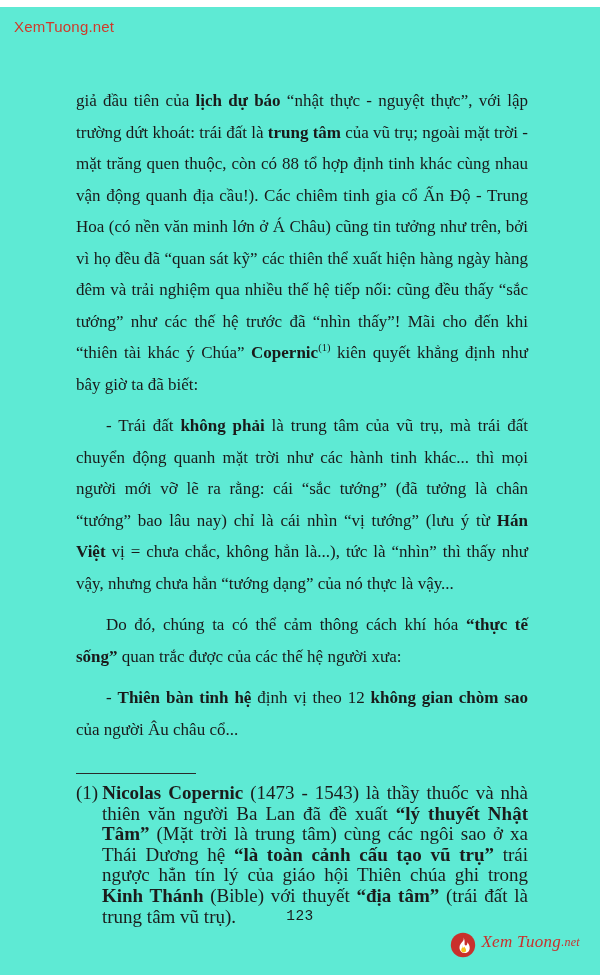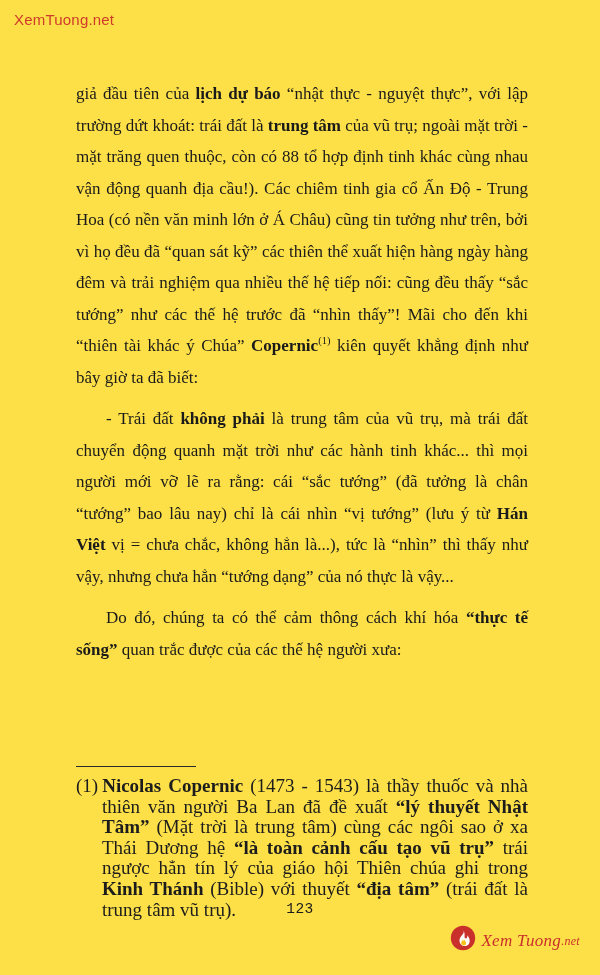--- a/index.html
+++ b/index.html
@@ -10,21 +10,22 @@
     width: 600px;
     height: 975px;
     background: #ffffff;
     font-family: "Liberation Serif", serif;
     position: relative;
     overflow: hidden;
   }
   .page {
     position: absolute;
     inset: 0;
-    background: #fde047;
+    background: #5eead4;
+    margin-top: 7px;
   }
   
   .watermark-top {
     position: absolute;
     left: 14px;
     top: 11px;
     font-family: "Liberation Sans", sans-serif;
     font-size: 15px;
     letter-spacing: 0.2px;
     color: #cf3a2b;
@@ -102,21 +103,21 @@
     color: #1a1a1a;
     letter-spacing: 0.5px;
   }
 
   
   .logo {
     position: absolute;
     right: 20px;
     top: 925px;
     display: flex;
-    align-items: flex-end;
+    align-items: flex-start;
     gap: 5px;
   }
   .logo-mark {
     width: 26px;
     height: 26px;
     position: relative;
     flex: 0 0 auto;
   }
   .logo-text {
     font-family: "Liberation Serif", serif;
@@ -141,20 +142,21 @@
   </div>
 
   <div class="content">
 
     <p class="body"><span>giả đầu tiên của </span><b>lịch dự báo</b><span> “nhật thực - nguyệt thực”, với lập trường dứt khoát: trái đất là </span><b>trung tâm</b><span> của vũ trụ; ngoài mặt trời - mặt trăng quen thuộc, còn có 88 tổ hợp định tinh khác cùng nhau vận động quanh địa cầu!). Các chiêm tinh gia cổ Ấn Độ - Trung Hoa (có nền văn minh lớn ở Á Châu) cũng tin tưởng như trên, bởi vì họ đều đã “quan sát kỹ” các thiên thể xuất hiện hàng ngày hàng đêm và trải nghiệm qua nhiều thế hệ tiếp nối: cũng đều thấy “sắc tướng” như các thế hệ trước đã “nhìn thấy”! Mãi cho đến khi “thiên tài khác ý Chúa” </span><b>Copernic</b><sup>(1)</sup><span> kiên quyết khẳng định như bây giờ ta đã biết:</span></p>
 
     <p class="body indent"><span>- Trái đất </span><b>không phải</b><span> là trung tâm của vũ trụ, mà trái đất chuyển động quanh mặt trời như các hành tinh khác... thì mọi người mới vỡ lẽ ra rằng: cái “sắc tướng” (đã tưởng là chân “tướng” bao lâu nay) chỉ là cái nhìn “vị tướng” (lưu ý từ </span><b>Hán Việt</b><span> vị = chưa chắc, không hẳn là...), tức là “nhìn” thì thấy như vậy, nhưng chưa hẳn “tướng dạng” của nó thực là vậy...</span></p>
 
     <p class="body indent"><span>Do đó, chúng ta có thể cảm thông cách khí hóa </span><b>“thực tế sống”</b><span> quan trắc được của các thế hệ người xưa:</span></p>
 
+    <p class="body indent"><span>- </span><b>Thiên bàn tinh hệ</b><span> định vị theo 12 </span><b>không gian chòm sao</b><span> của người Âu châu cổ...</span></p>
 
   </div>
 
   <div class="footnote">
     <div class="footnote-rule"></div>
     <div class="footnote-body">
         <span class="fn-hang"><span class="fn-marker">(1)</span><span></span><b>Nicolas Copernic</b><span> (1473 - 1543) là thầy thuốc và nhà thiên văn người Ba Lan đã đề xuất </span><b>“lý thuyết Nhật Tâm”</b><span> (Mặt trời là trung tâm) cùng các ngôi sao ở xa Thái Dương hệ </span><b>“là toàn cảnh cấu tạo vũ trụ”</b><span> trái ngược hẳn tín lý của giáo hội Thiên chúa ghi trong </span><b>Kinh Thánh</b><span> (Bible) với thuyết </span><b>“địa tâm”</b><span> (trái đất là trung tâm vũ trụ).</span></span>
       </div>
   </div>
 

